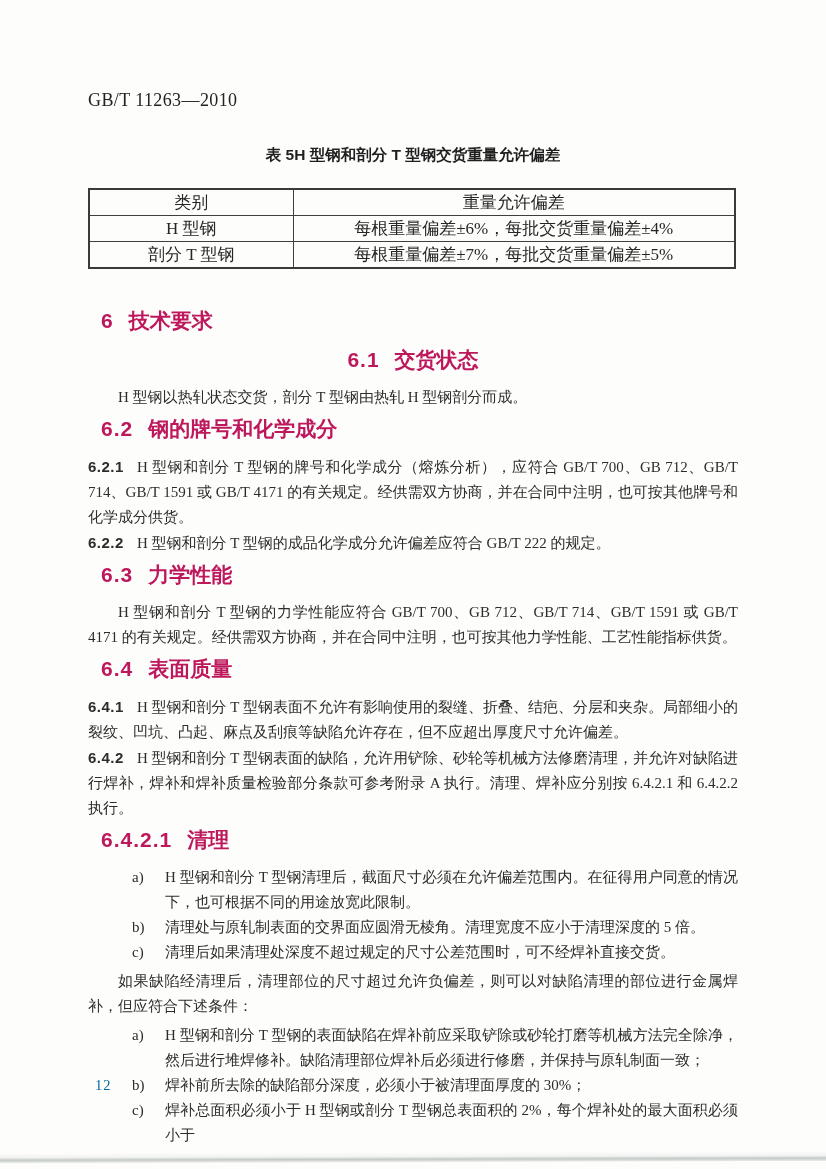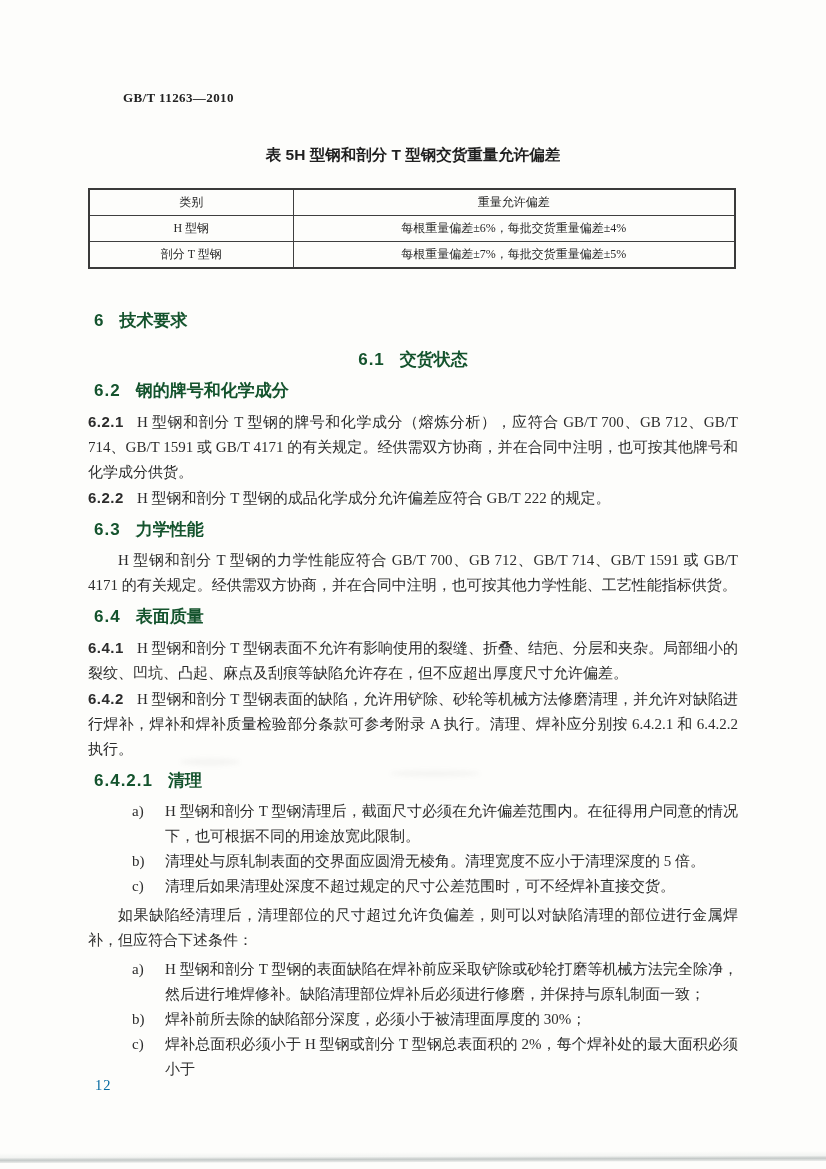--- a/index.html
+++ b/index.html
@@ -25,25 +25,24 @@
   }
   .smudge {
     position: absolute;
     background: rgba(90,90,90,0.05);
     border-radius: 50%;
     filter: blur(2px);
   }
   .doc-code {
     position: absolute;
     left: 88px; top: 90px;
-    font-weight: bold;
-    font-size: 13px;
+    font-weight: normal;
+    font-size: 18px;
     letter-spacing: 0.4px;
     color: #222;
-    margin-left: 35px;
   }
   .content {
     position: absolute;
     left: 88px; top: 142px;
     width: 650px;
     font-size: 15px;
     line-height: 25px;
   }
   .table-title {
     text-align: center;
@@ -51,38 +50,38 @@
     font-weight: bold;
     font-size: 15.5px;
     margin: 0 0 21px 0;
     color: #1f1f1f;
   }
   .table-title .tnum { margin-right: 0; }
   table.t5 {
     width: 648px;
     border-collapse: collapse;
     table-layout: fixed;
-    font-size: 12px;
+    font-size: 17px;
     color: #262626;
     border: 2px solid #3a3a3a;
   }
   table.t5 th, table.t5 td {
     border: 1px solid #3f3f3f;
     text-align: center;
     font-weight: normal;
     height: 25px;
     padding: 0 4px;
   }
   table.t5 col.c1 { width: 204px; }
   h1.sec, h2.sec {
     font-family: "Liberation Sans", "DejaVu Sans", sans-serif;
-    font-size: 17px;
+    font-size: 21px;
     font-weight: bold;
-    color: #14532d;
-    margin: 6px;
+    color: #be185d;
+    margin: 13px;
     line-height: 25px;
   }
   h1.sec { margin-top: 39px; margin-bottom: 14px; }
   h2.sec { margin-top: 6px; }
   .sec .num { margin-right: 15px; letter-spacing: 1px; }
   p.body-p {
     margin: 4px 0 0 0;
     text-align: justify;
     text-indent: 30px;
   }
@@ -155,20 +154,21 @@
     </table>
 
     <h1 class="sec">
       <span class="num">6</span><span>技术要求</span>
     </h1>
 
     <h2 class="sec" style="margin-top:6px;text-align:center;">
       <span class="num">6.1</span><span>交货状态</span>
     </h2>
 
+    <p class="body-p">H 型钢以热轧状态交货，剖分 T 型钢由热轧 H 型钢剖分而成。</p>
 
     <h2 class="sec">
       <span class="num">6.2</span><span>钢的牌号和化学成分</span>
     </h2>
 
     <p class="clause">
       <span class="num">6.2.1</span><span>H 型钢和剖分 T 型钢的牌号和化学成分（熔炼分析），应符合 GB/T 700、GB 712、GB/T 714、GB/T 1591 或 GB/T 4171 的有关规定。经供需双方协商，并在合同中注明，也可按其他牌号和化学成分供货。</span>
     </p>
 
     <p class="clause tight">

